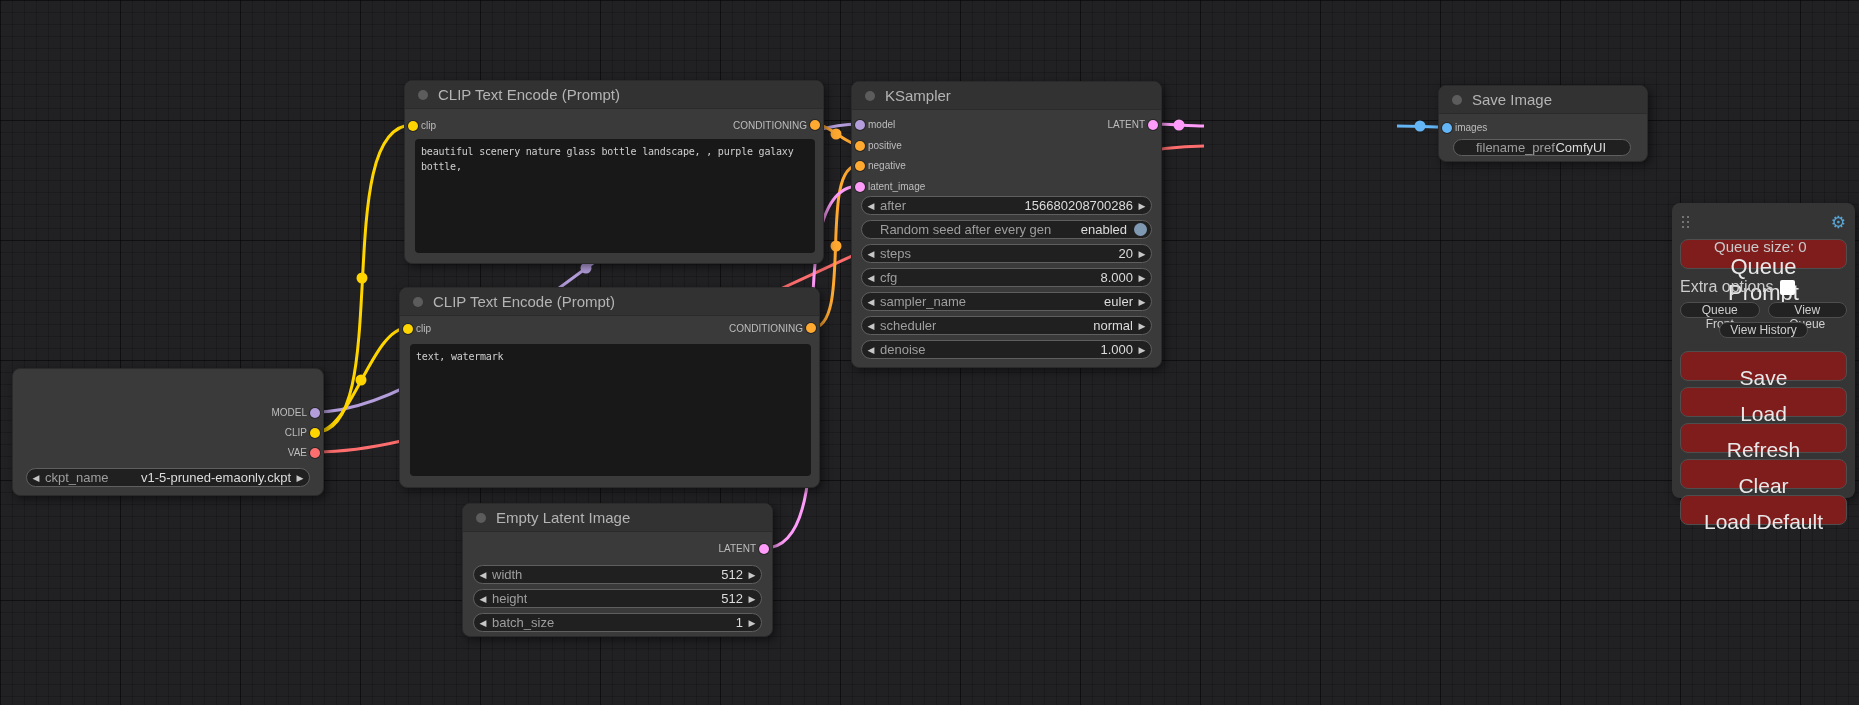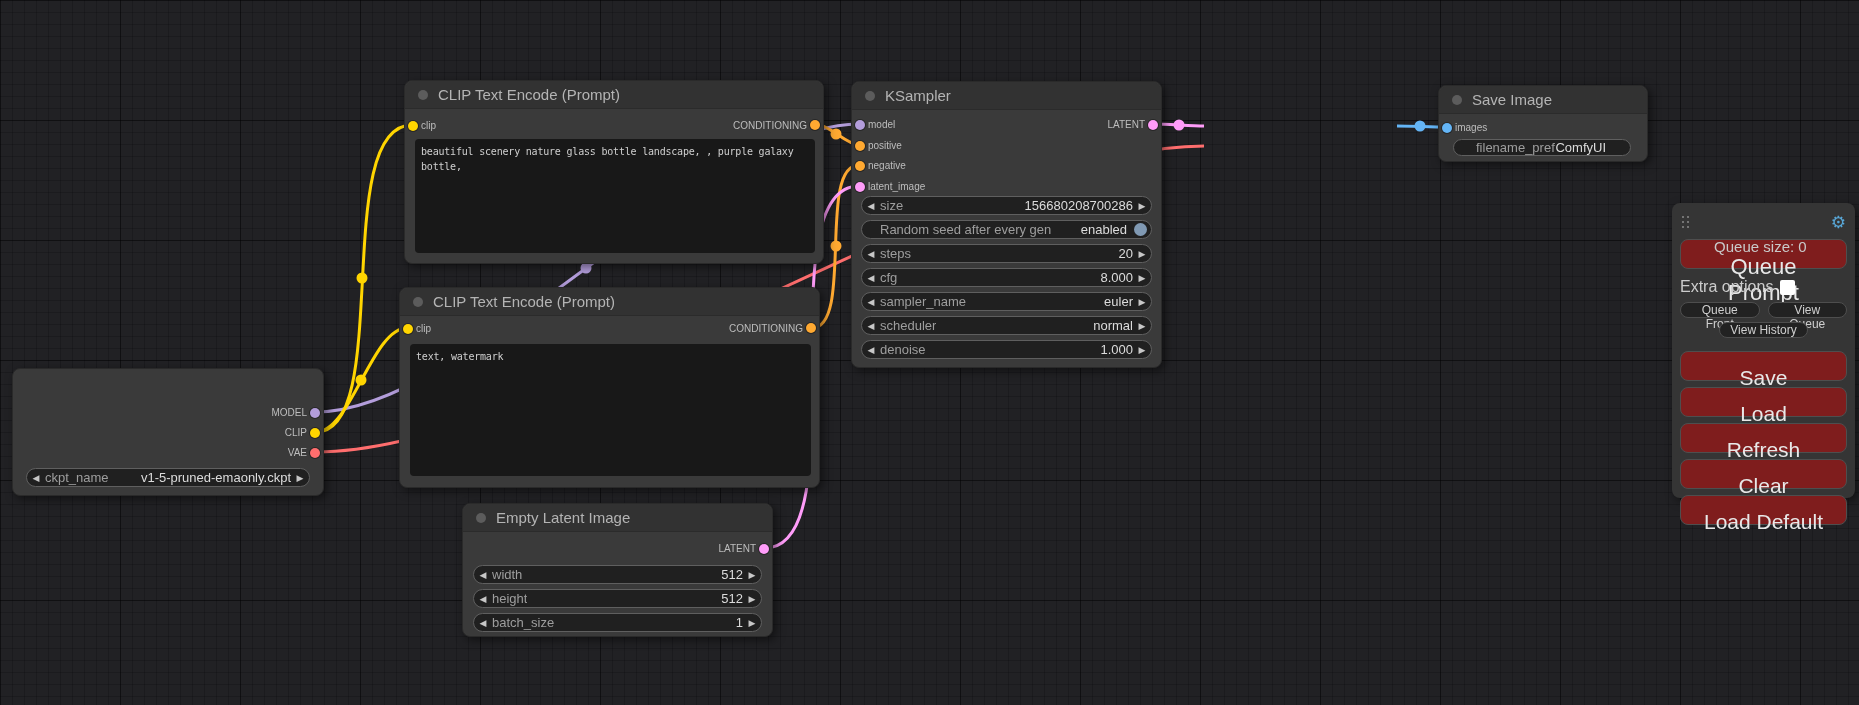--- a/index.html
+++ b/index.html
@@ -151,21 +151,21 @@
     <span class="slot-label" style="left:16px;top:54px;text-align:right;">positive</span>
     <span class="port p-cond" style="left:3px;top:79px;"></span>
     <span class="slot-label" style="left:16px;top:74px;">negative</span>
     <span class="port p-latent" style="left:3px;top:100px;"></span>
     <span class="slot-label" style="left:16px;top:95px;">latent_image</span>
     <span class="slot-label out" style="right:16px;top:33px;">LATENT</span>
     <span class="port p-latent" style="right:3px;top:38px;"></span>
 
     <div class="widget" style="left:9px;right:9px;top:114px;">
       <span class="arrow">◀</span>
-      <span class="wlabel">size</span>
+      <span class="wlabel">after</span>
       <span class="wvalue">156680208700286</span>
       <span class="arrow">▶</span>
     </div>
     <div class="widget" style="left:9px;right:9px;top:138px;">
       <span style="width:18px;flex:0 0 auto;"></span>
       <span class="wlabel">Random seed after every gen</span>
       <span class="wvalue">enabled</span>
       <span class="toggle-dot"></span>
     </div>
     <div class="widget" style="left:9px;right:9px;top:162px;">

